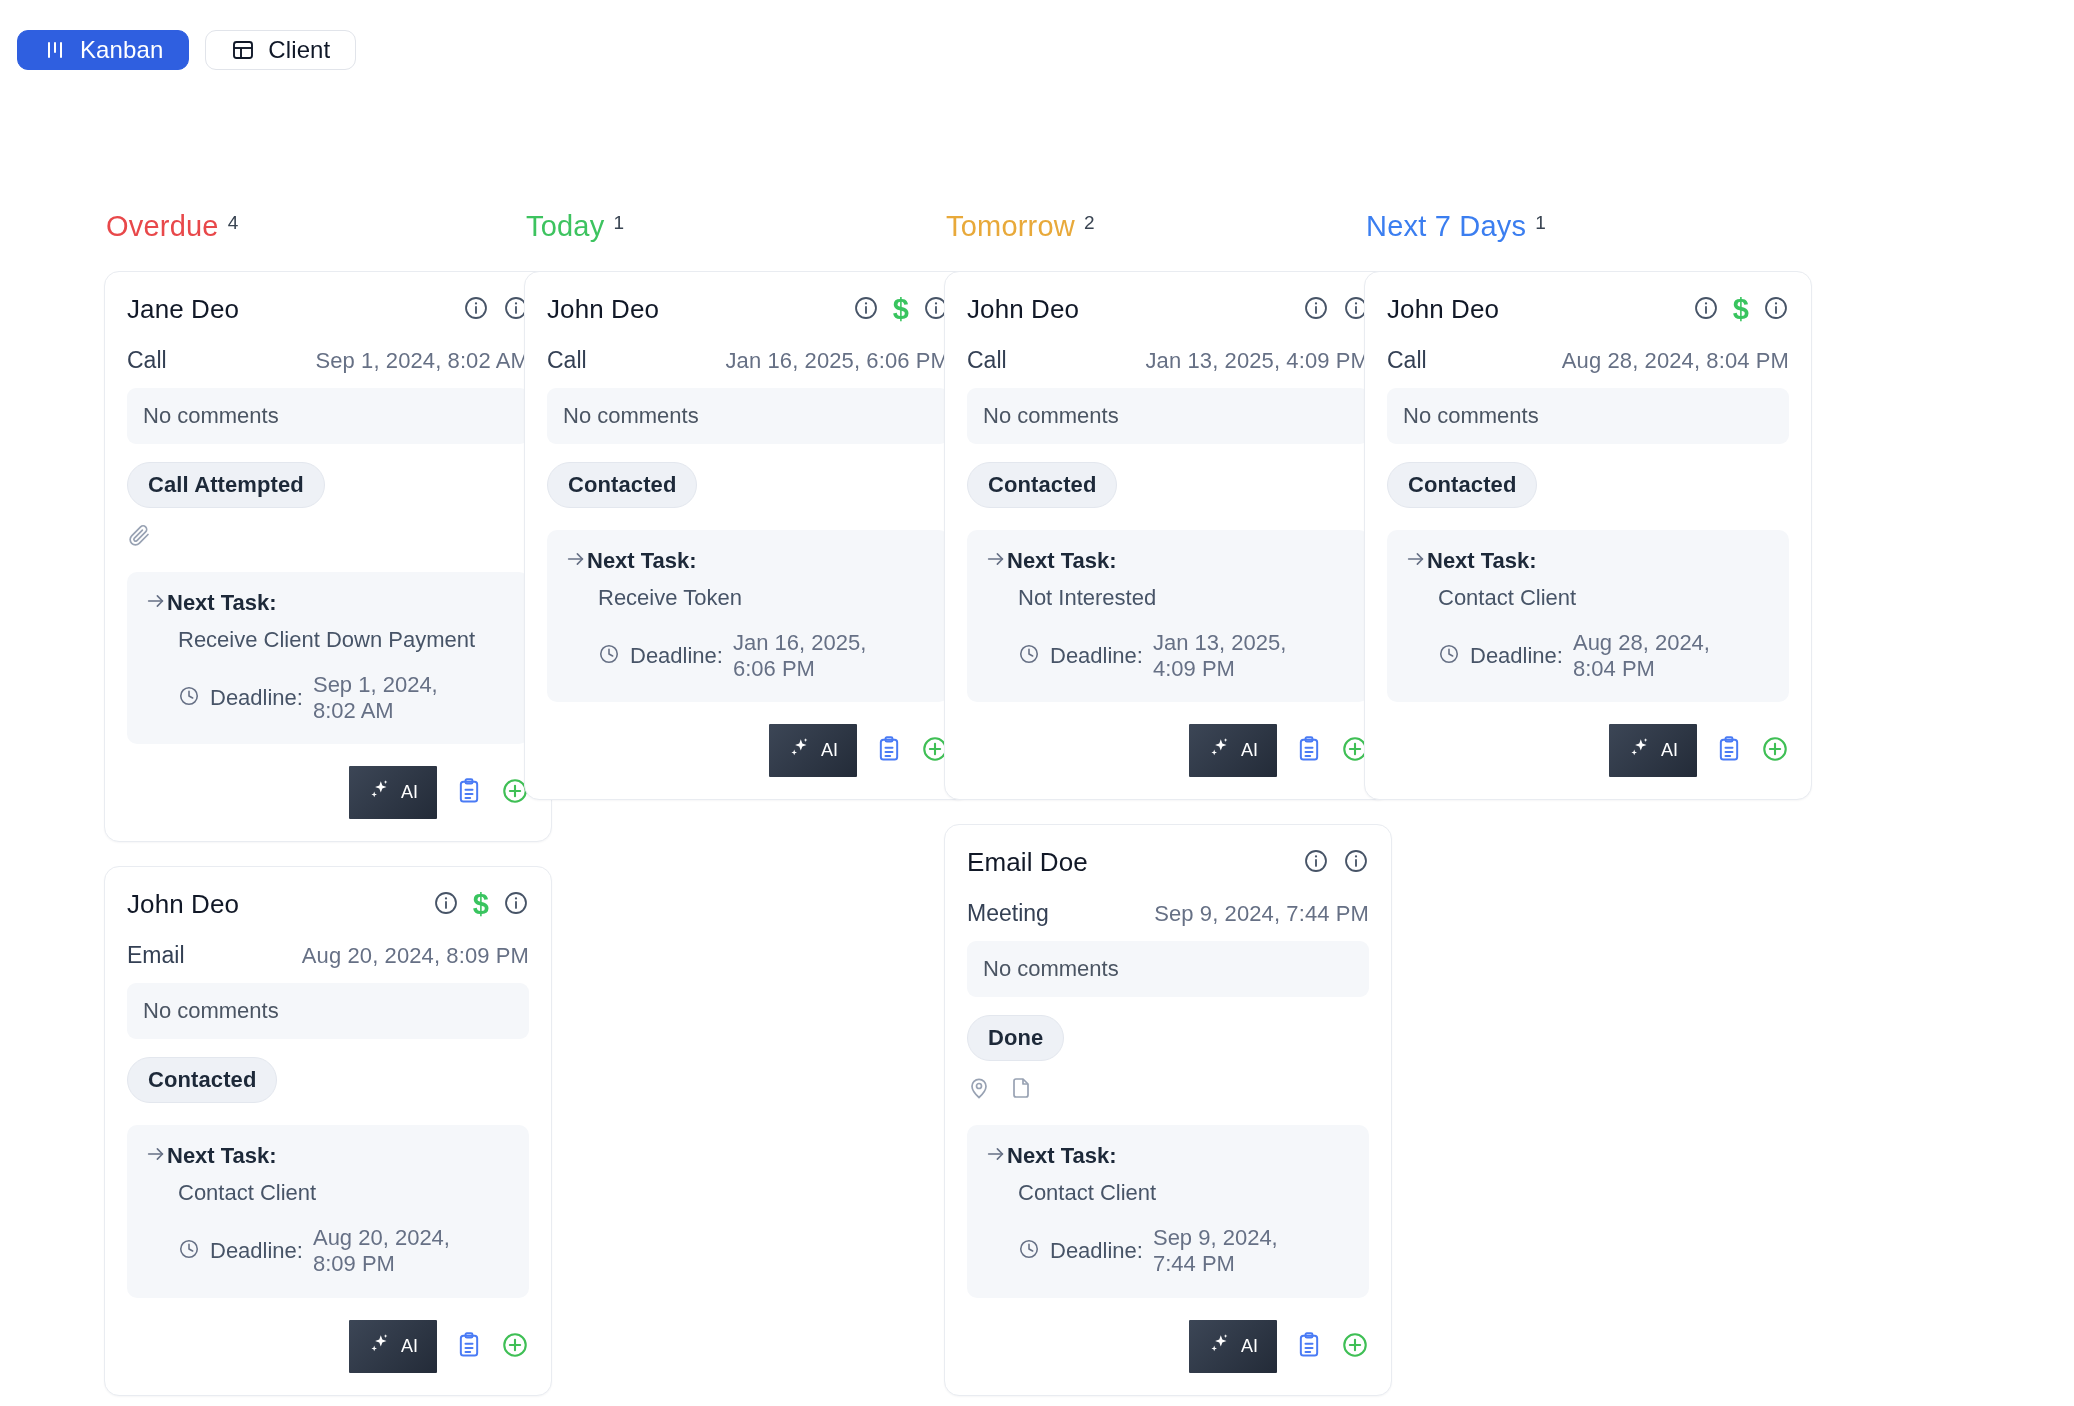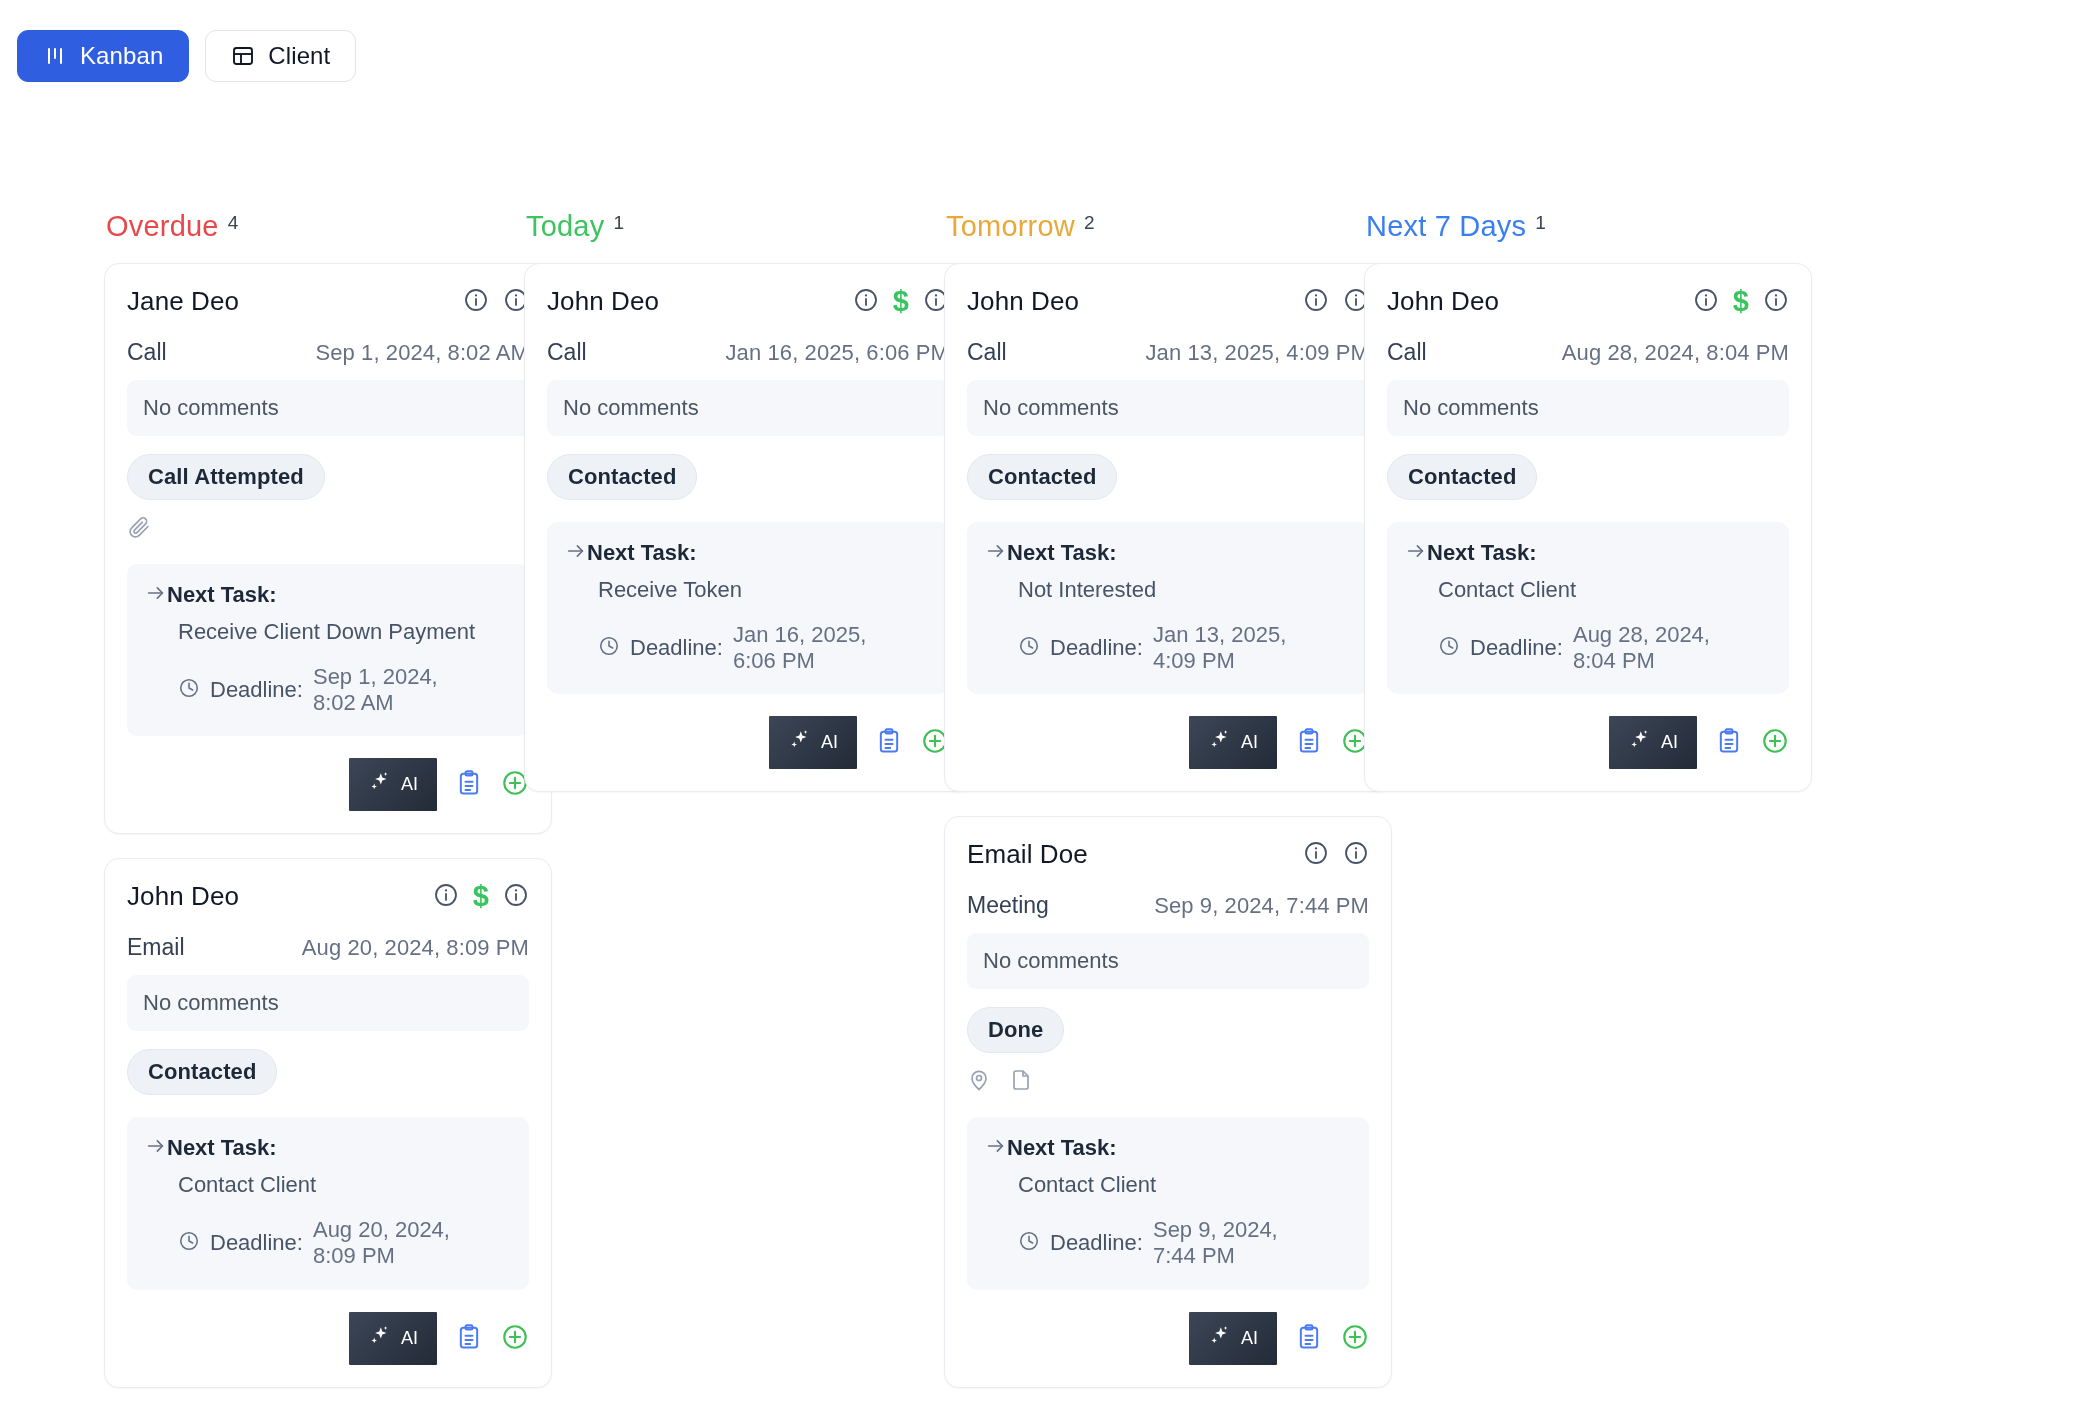--- a/index.html
+++ b/index.html
@@ -17,21 +17,21 @@
     position: absolute;
     left: 17px; top: 30px;
     display: flex;
     gap: 16px;
     align-items: center;
   }
   .toggle-btn {
     display: flex;
     align-items: center;
     gap: 13px;
-    height: 52px;
+    height: 40px;
     padding: 8px 25px;
     border-radius: 11px;
     font-size: 24px;
     letter-spacing: .1px;
     cursor: pointer;
     user-select: none;
   }
   .toggle-btn.active {
     background: #2f5fe0;
     color: #ffffff;
@@ -51,21 +51,21 @@
     width: 1800px;
     display: flex;
     gap: 0px;
   }
   .column { width: 420px; flex: 0 0 420px; }
 
   .col-head {
     display: flex;
     align-items: flex-start;
     gap: 9px;
-    margin-bottom: 22px;
+    margin-bottom: 30px;
     padding-left: 2px;
   }
   .col-title { font-size: 29px; font-weight: 400; letter-spacing: .2px; line-height: 1; }
   .col-count { font-size: 19px; font-weight: 400; color: #394452; line-height: 1; margin-top: 1px; }
 
   
   .card {
     width: 448px;
     background: #ffffff;
     border: 1px solid #e9ecf1;

